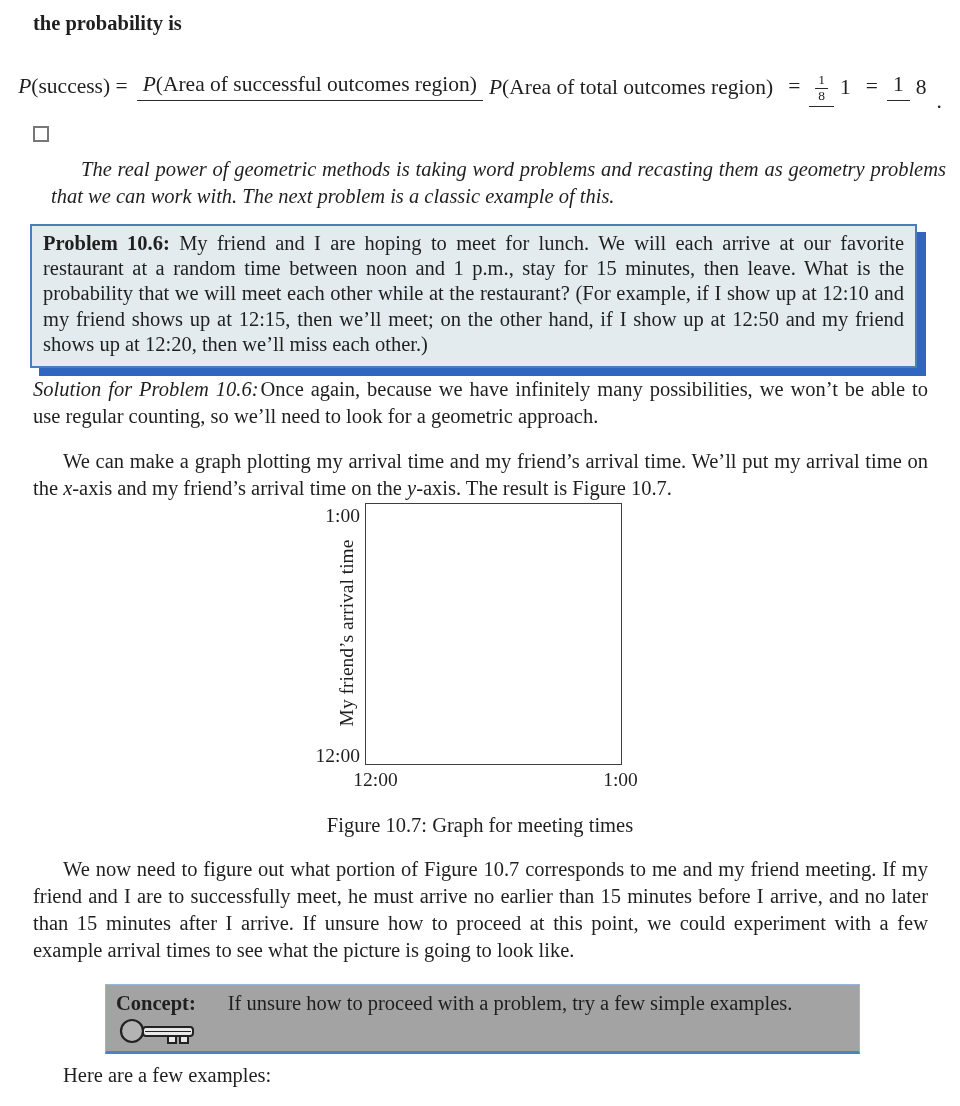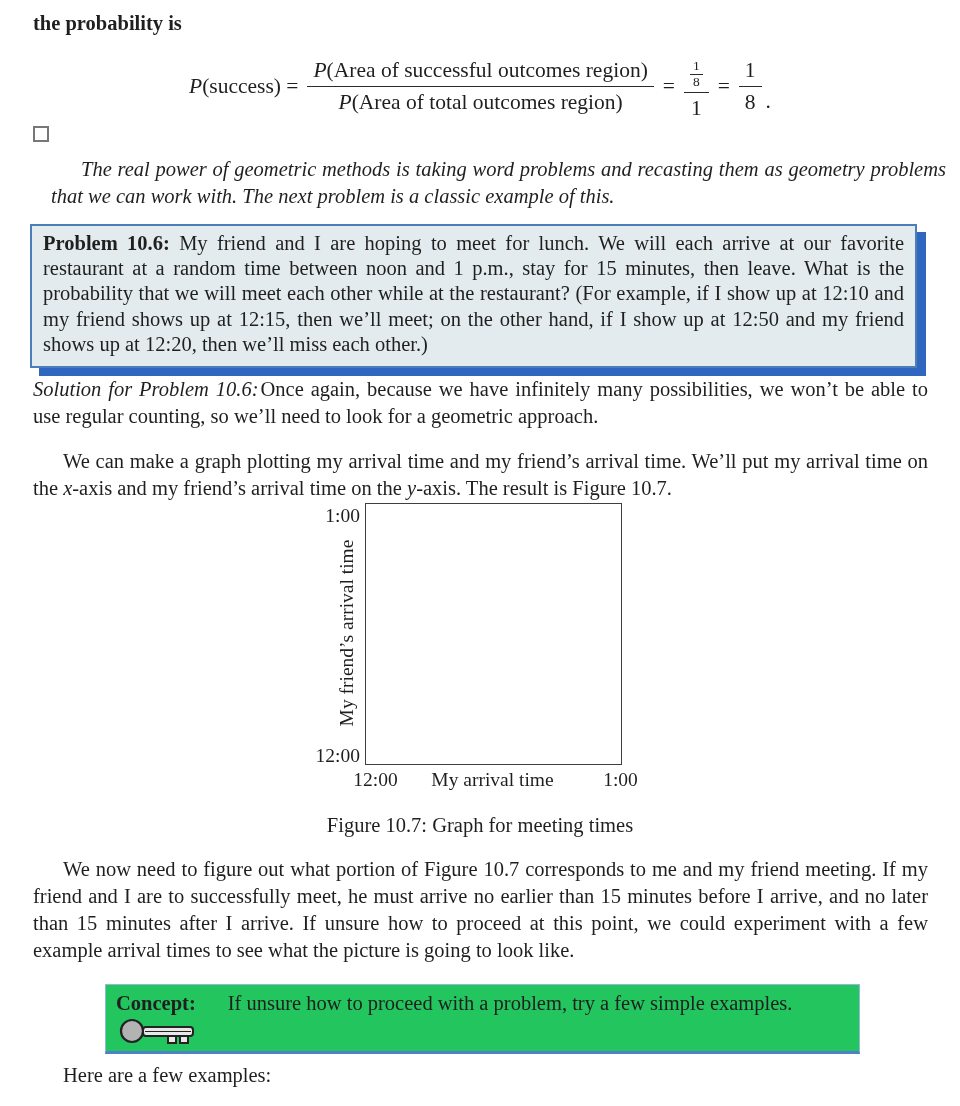--- a/index.html
+++ b/index.html
@@ -9,40 +9,40 @@
   }
   .abs{position:absolute;}
   p{margin:0;}
   .para{font-size:20.5px;line-height:27px;text-align:justify;}
   .indent{text-indent:30px;}
   .ital{font-style:italic;}
   .bold{font-weight:bold;}
 
   
   .formula{display:flex;align-items:center;justify-content:center;font-size:21.5px;gap:9px;}
-  .frac{display:inline-flex;flex-direction:column;align-items:center;text-align:center;}
+  .frac{display:inline-flex;flex-direction:row;align-items:center;text-align:center;}
   .frac .num{padding:0 6px 3px;border-bottom:1.6px solid #2a2a2a;}
   .frac .den{padding:3px 6px 0;}
   .nested{display:inline-flex;flex-direction:column;align-items:center;font-size:13.5px;line-height:1.05;}
   .nested .nnum{border-bottom:1px solid #2a2a2a;padding:0 3px 1px;}
   .period{margin-top:30px;margin-left:-5px;}
 
   .qed{width:12px;height:12px;border:2px solid #777;background:#fff;}
 
   .problem-box{
     left:30px;top:224px;width:861px;
     background:#e4ebee;border:2px solid #4b7fb8;
     box-shadow:9px 8px 0 0 #2f66c0;
     padding:5px 11px 9px 11px;
     font-size:20.5px;line-height:25.2px;text-align:justify;
   }
 
   .concept-box{
     left:105px;top:984px;width:733px;
-    background:#22c55e;border:1.5px solid #93b8db;border-bottom:3px solid #4d82c8;
+    background:#a3a3a3;border:1.5px solid #93b8db;border-bottom:3px solid #4d82c8;
     padding:5px 10px 3px 10px;font-size:20.5px;line-height:26px;
   }
   .concept-box .label-row .bold{margin-right:32px;}
 
   
   .figure-wrap{left:0;top:503px;width:776px;height:300px;font-size:19.5px;}
   .plot-area{position:absolute;left:365px;top:0;width:255px;height:260px;border:1.5px solid #3f3f3f;background:#fff;}
   .y-tick-top{position:absolute;left:288px;top:2px;width:72px;text-align:right;}
   .y-tick-bottom{position:absolute;left:278px;top:242px;width:82px;text-align:right;}
   .y-axis-label{position:absolute;left:217px;top:119px;width:260px;text-align:center;transform:rotate(-90deg);}
@@ -107,21 +107,20 @@
 <p class="abs para indent" style="left:33px;top:448px;width:895px;">
   <span>We can make a graph plotting my arrival time and my friend’s arrival time.  We’ll put my arrival time on the </span><span class="ital">x</span><span>-axis and my friend’s arrival time on the </span><span class="ital">y</span><span>-axis. The result is Figure 10.7.</span>
 </p>
 
 <div class="abs figure-wrap">
   <div class="plot-area"></div>
   <div class="y-tick-top">1:00</div>
   <div class="y-tick-bottom">12:00</div>
   <div class="y-axis-label">My friend’s arrival time</div>
   <div class="x-tick-left">12:00</div>
-  <div class="x-axis-label">My arrival time</div>
   <div class="x-tick-right">1:00</div>
 </div>
 
 <p class="abs caption">Figure 10.7: Graph for meeting times</p>
 
 <p class="abs para indent" style="left:33px;top:856px;width:895px;">We now need to figure out what portion of Figure 10.7 corresponds to me and my friend meeting. If my friend and I are to successfully meet, he must arrive no earlier than 15 minutes before I arrive, and no later than 15 minutes after I arrive. If unsure how to proceed at this point, we could experiment with a few example arrival times to see what the picture is going to look like.</p>
 
 <div class="abs concept-box">
   <p class="label-row" style="margin:0;">
     <span class="bold">Concept:</span><span>If unsure how to proceed with a problem, try a few simple examples.</span>

